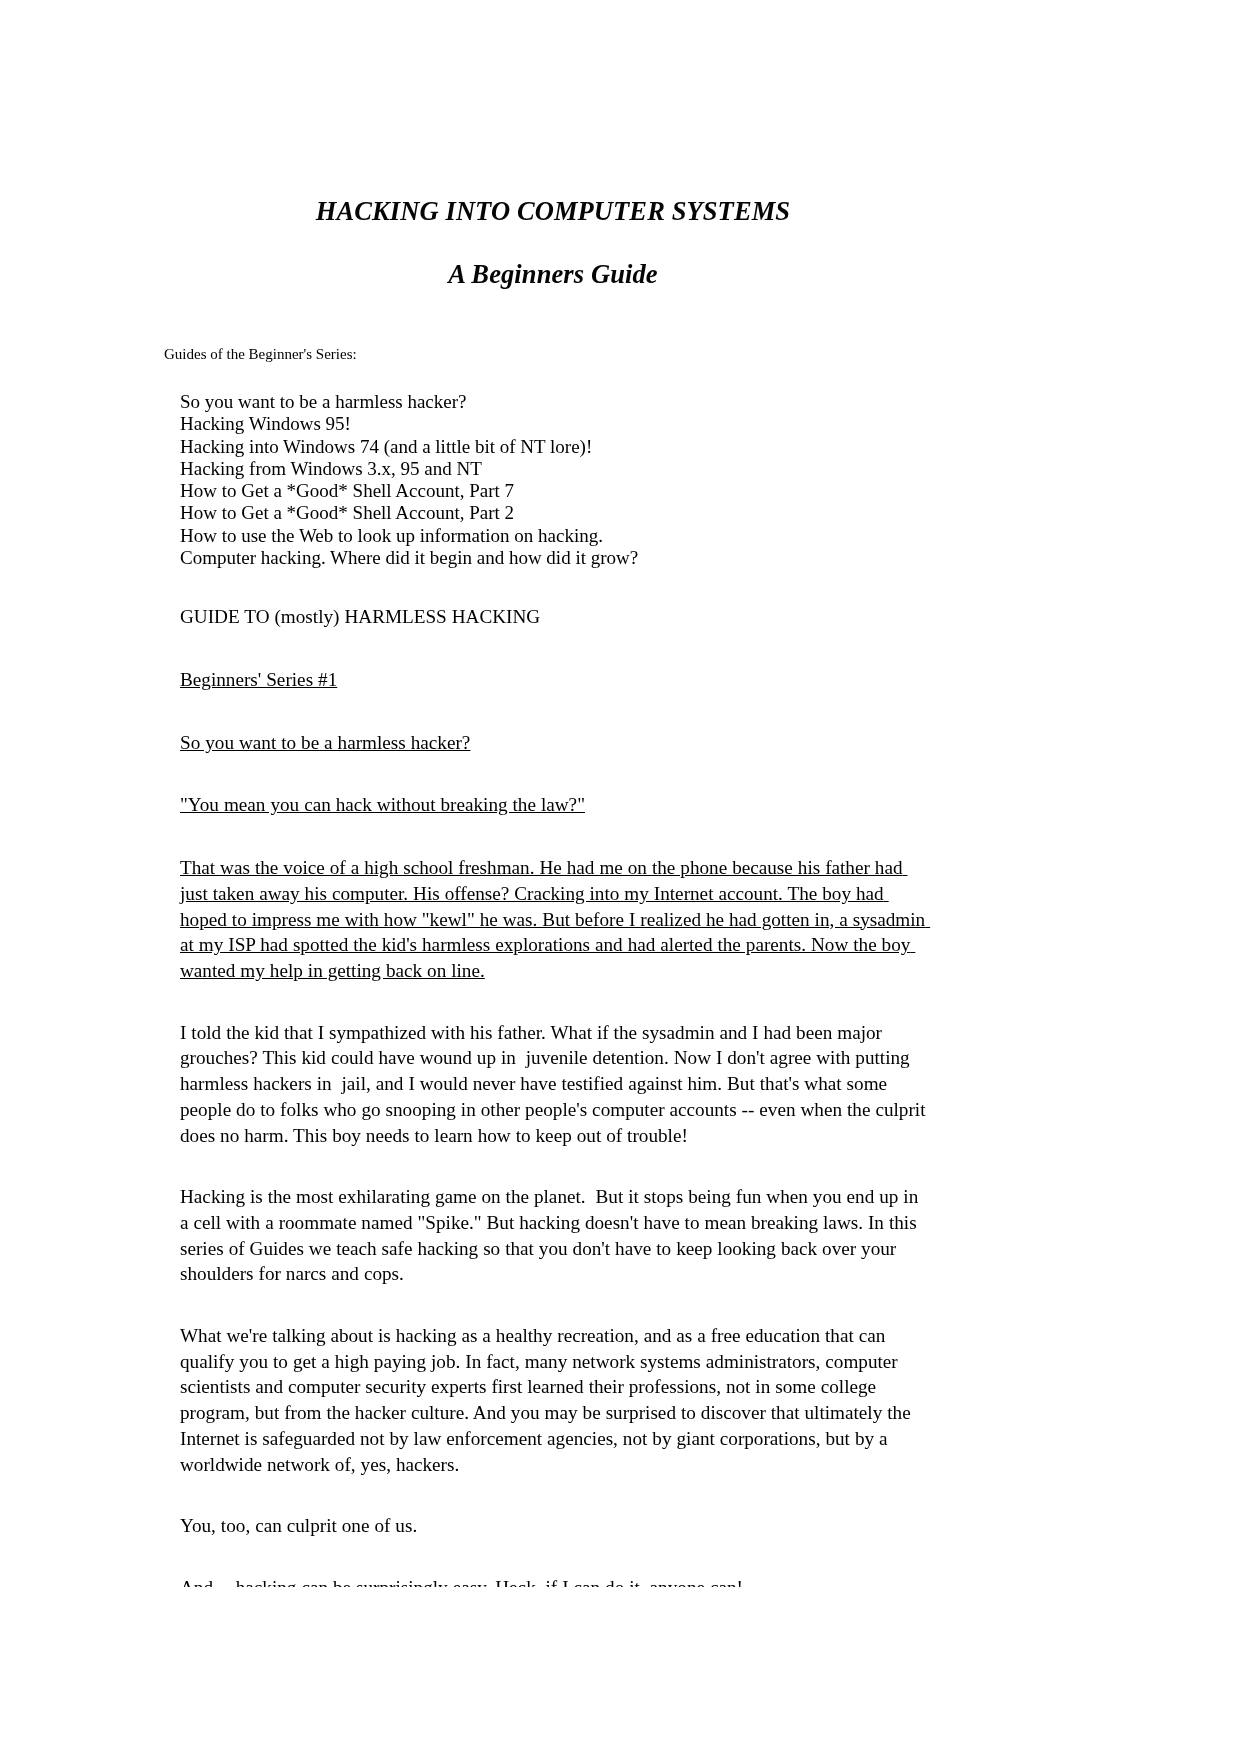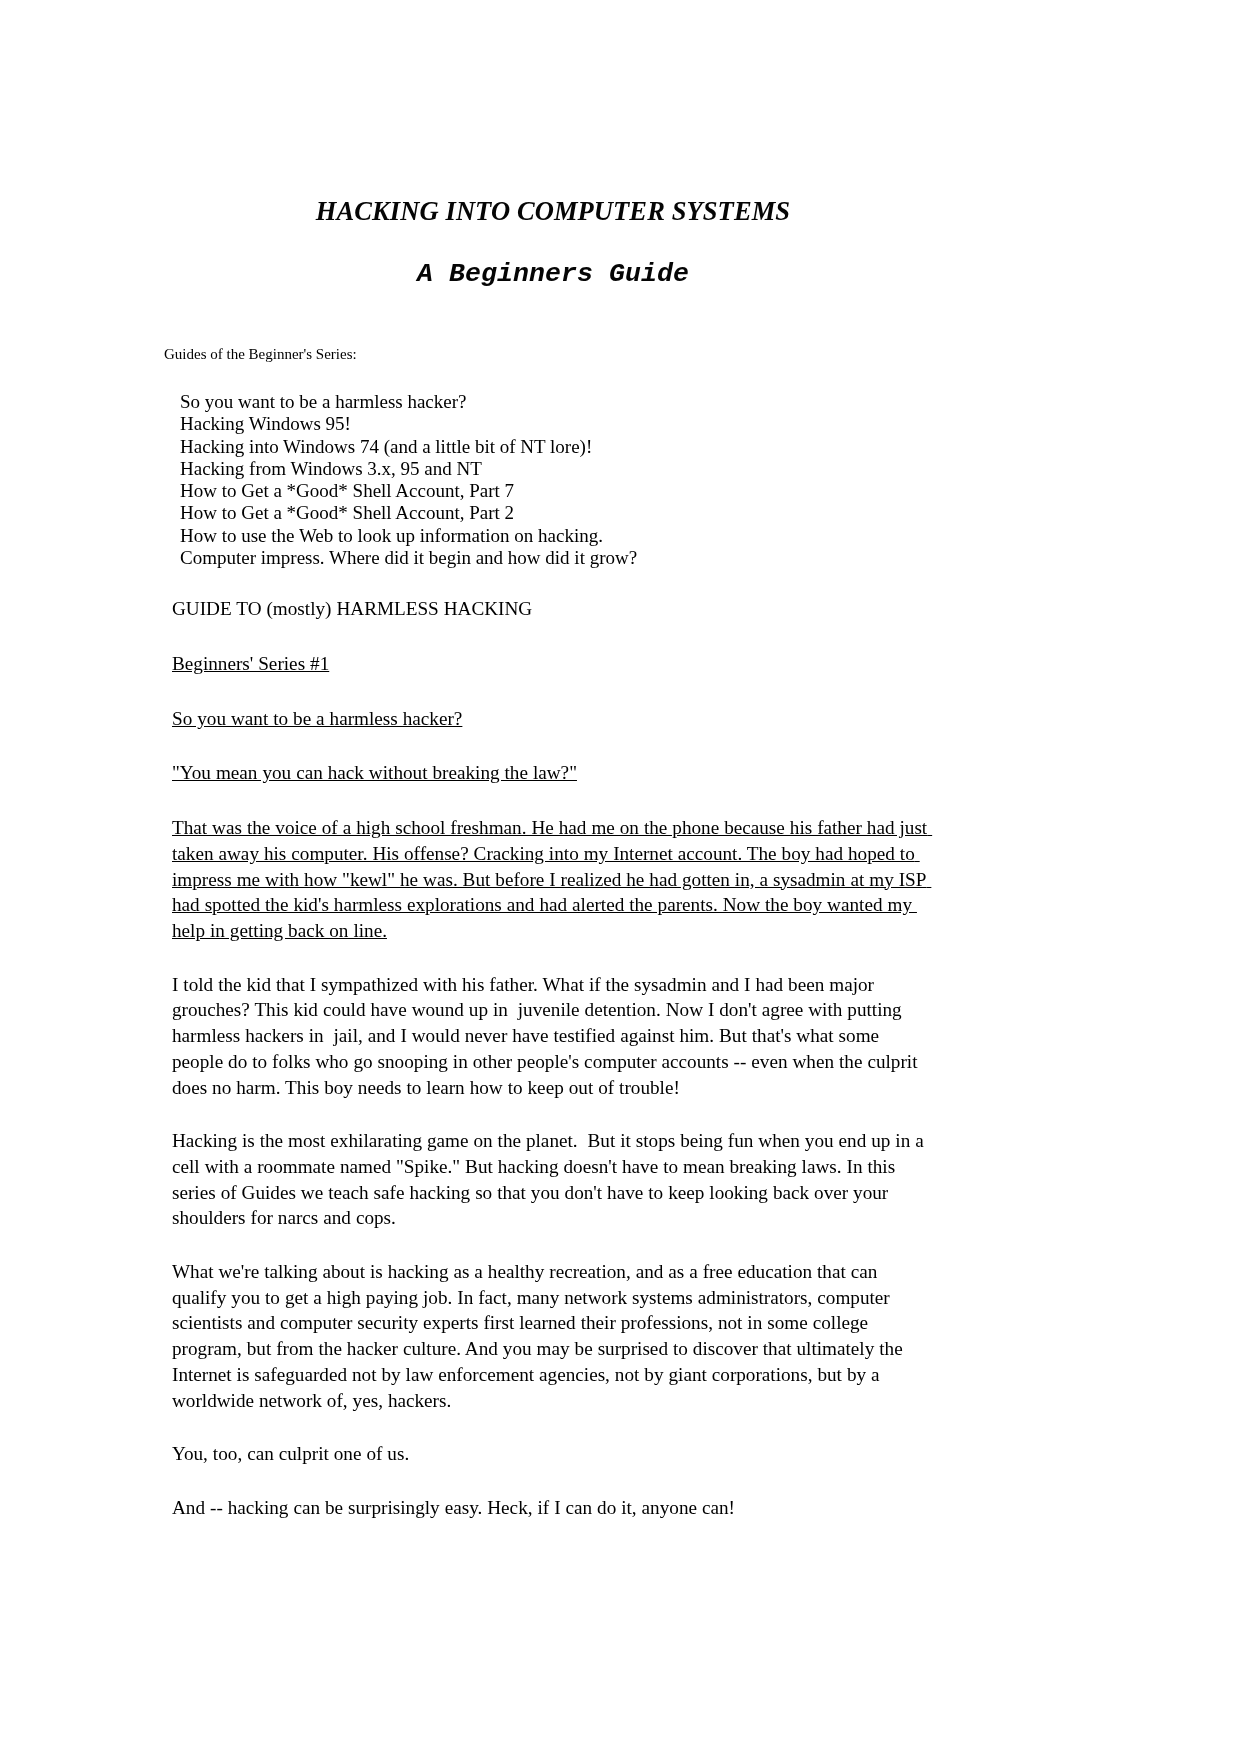--- a/index.html
+++ b/index.html
@@ -44,21 +44,20 @@
   }
   .doc-title {
     padding-top: 196px;
     font-size: 26.5px;
     line-height: 30px;
   }
   .doc-subtitle {
     padding-top: 33px;
     font-size: 26.5px;
     line-height: 30px;
-    font-family: Liberation Mono, monospace;
   }
 
   
   .section-heading {
     margin: 0;
     padding-top: 52px;
     font-size: 15px;
     line-height: 27px;
     font-weight: normal;
   }
@@ -70,21 +69,21 @@
     padding: 23px 0 0 16px;
   }
   .guide-list li {
     font-size: 19px;
     line-height: 22.3px;
     white-space: pre-wrap;
   }
 
   
   .para {
-    margin: 8px;
+    margin: 16px;
     font-size: 19.2px;
     line-height: 25.7px;
     text-align: left;
     white-space: pre-wrap;
     word-spacing: 0.15px;
   }
   .para.gap-md  { padding-top: 21px; text-decoration: underline; }
   .para.gap-sm  { padding-top: 20px; }
   .para.first-after-list { padding-top: 19px; }
 </style>
@@ -101,21 +100,21 @@
     <p class="section-heading">Guides of the Beginner's Series:</p>
 
     <ul class="guide-list">
       <li>So you want to be a harmless hacker?</li>
       <li>Hacking Windows 95!</li>
       <li>Hacking into Windows 74 (and a little bit of NT lore)!</li>
       <li>Hacking from Windows 3.x, 95 and NT</li>
       <li>How to Get a *Good* Shell Account, Part 7</li>
       <li>How to Get a *Good* Shell Account, Part 2</li>
       <li>How to use the Web to look up information on hacking.</li>
-      <li>Computer impress. Where did it begin and how did it grow?</li>
+      <li>Computer hacking. Where did it begin and how did it grow?</li>
     </ul>
 
     <p class="para first-after-list">GUIDE TO (mostly) HARMLESS HACKING</p>
 
     <p class="para gap-md">Beginners' Series #1</p>
 
     <p class="para gap-md">So you want to be a harmless hacker?</p>
 
     <p class="para gap-md">"You mean you can hack without breaking the law?"</p>
 

